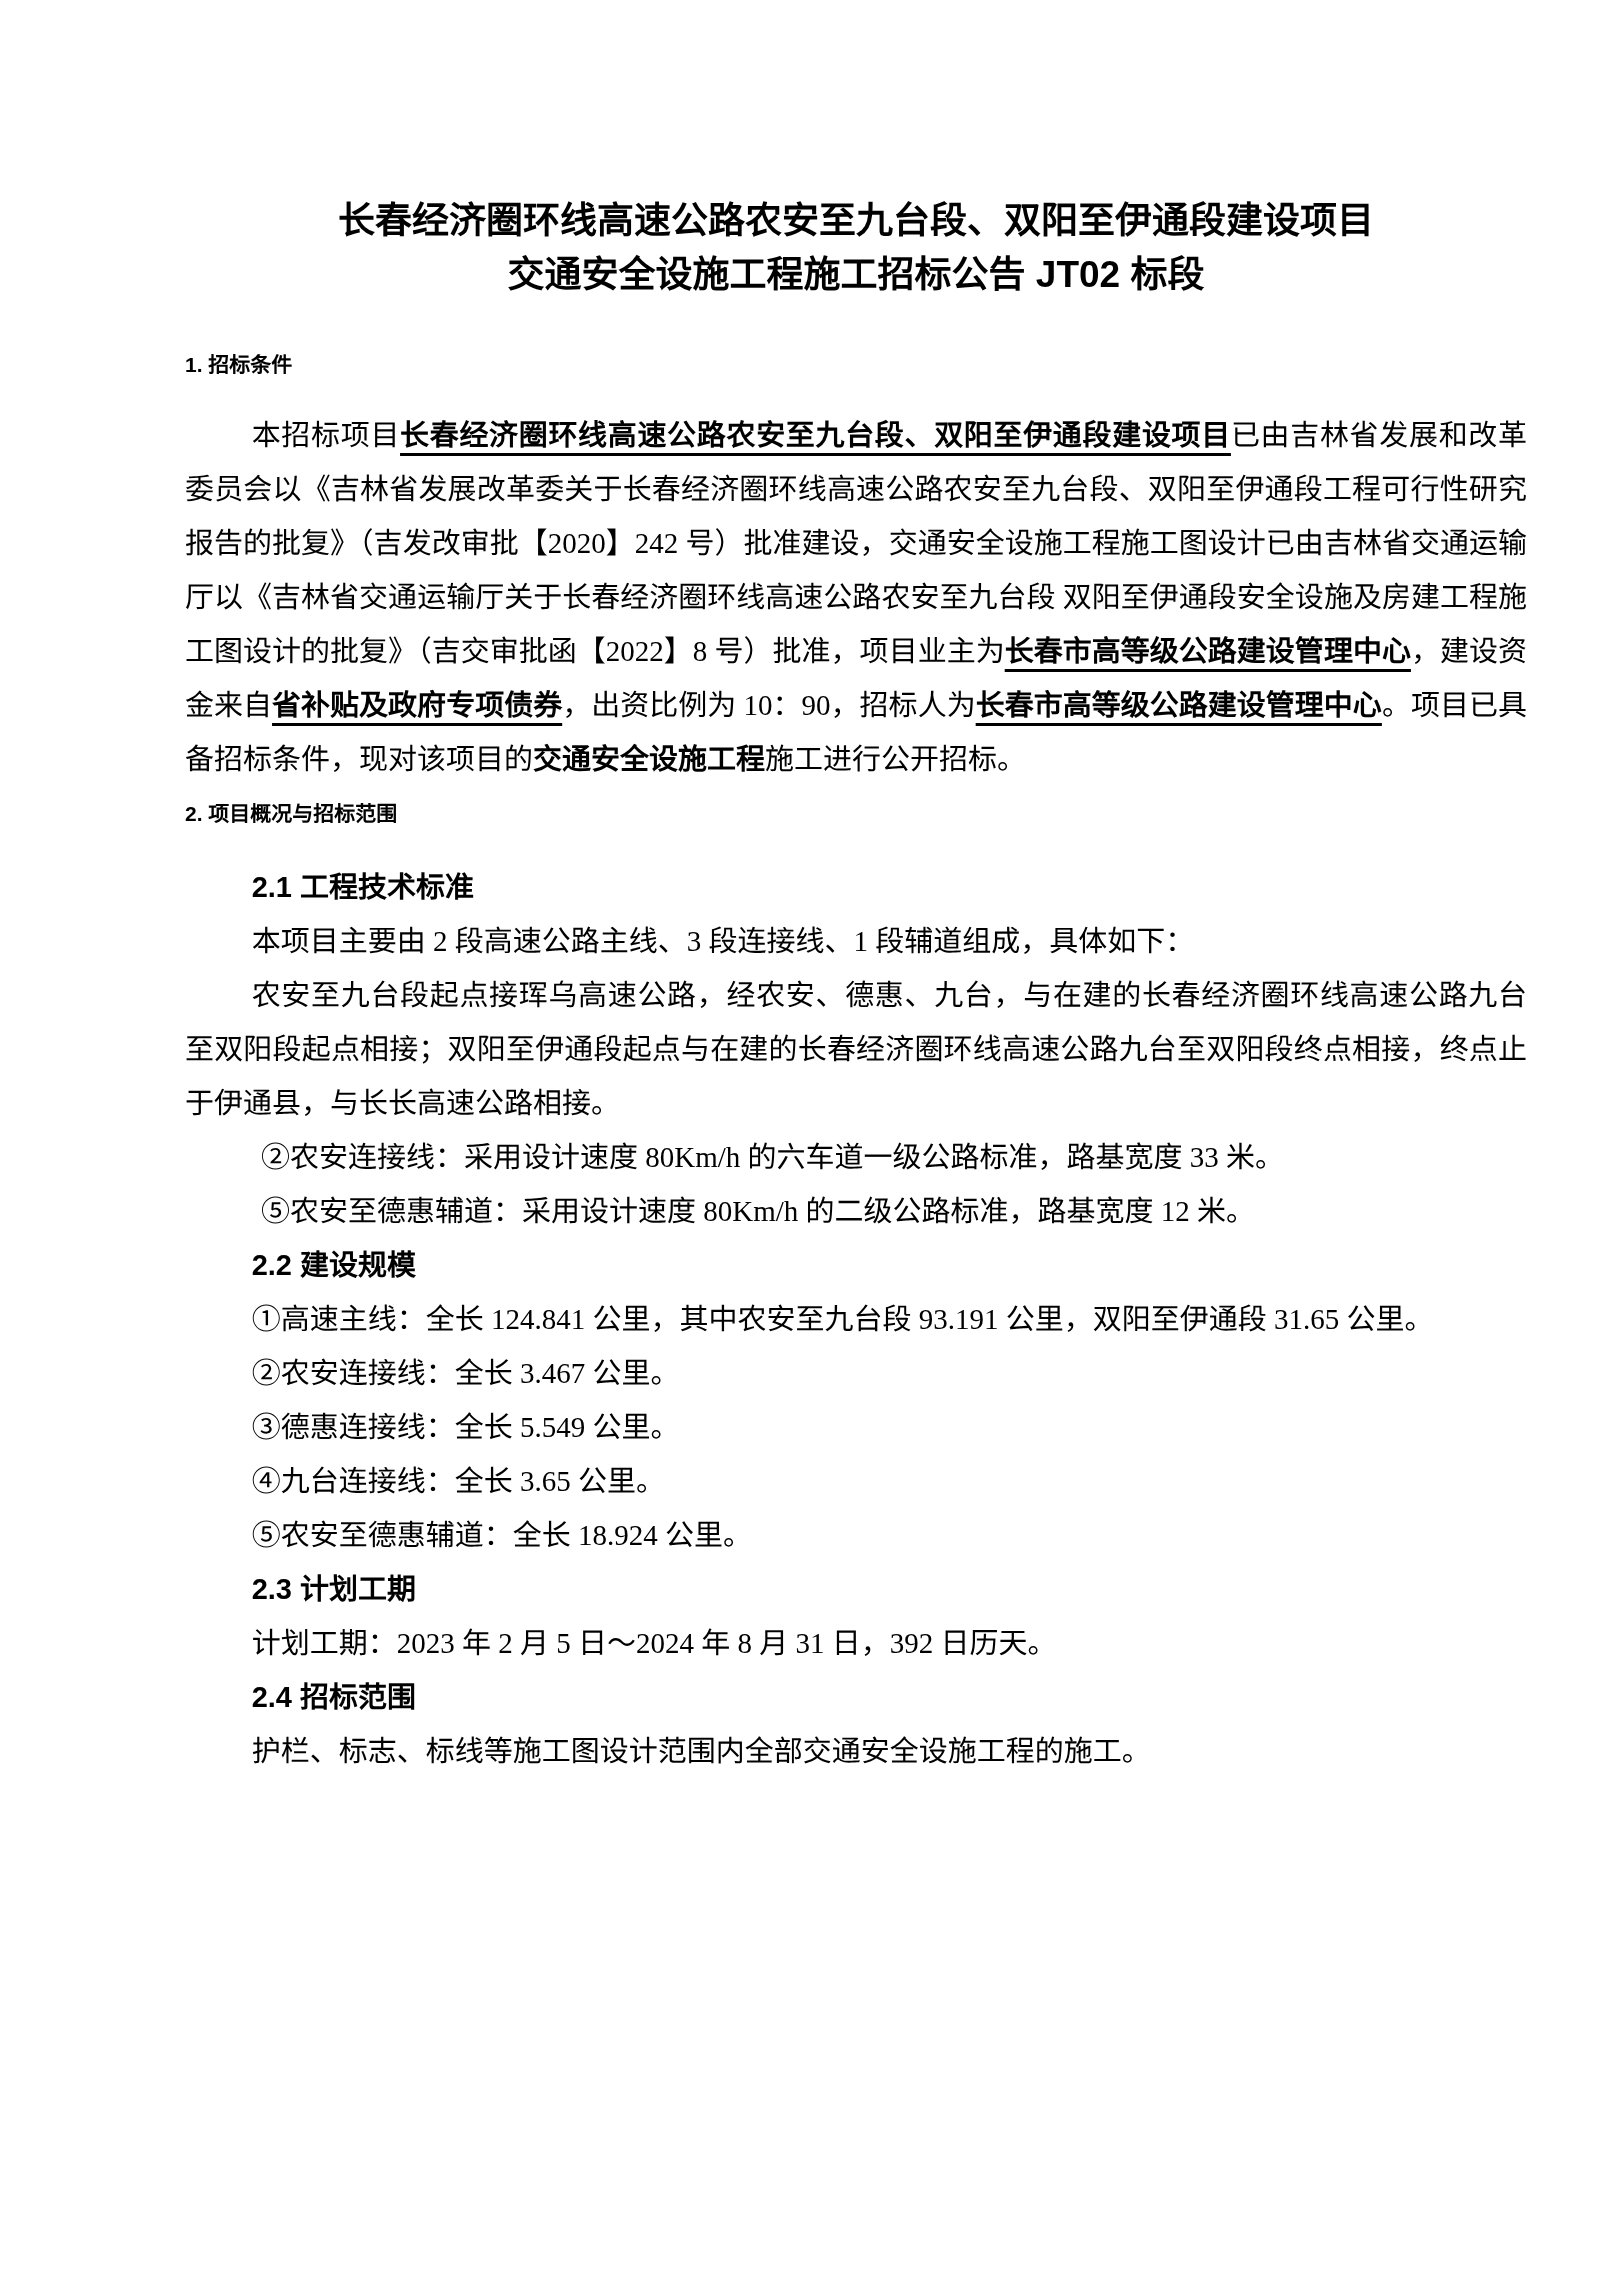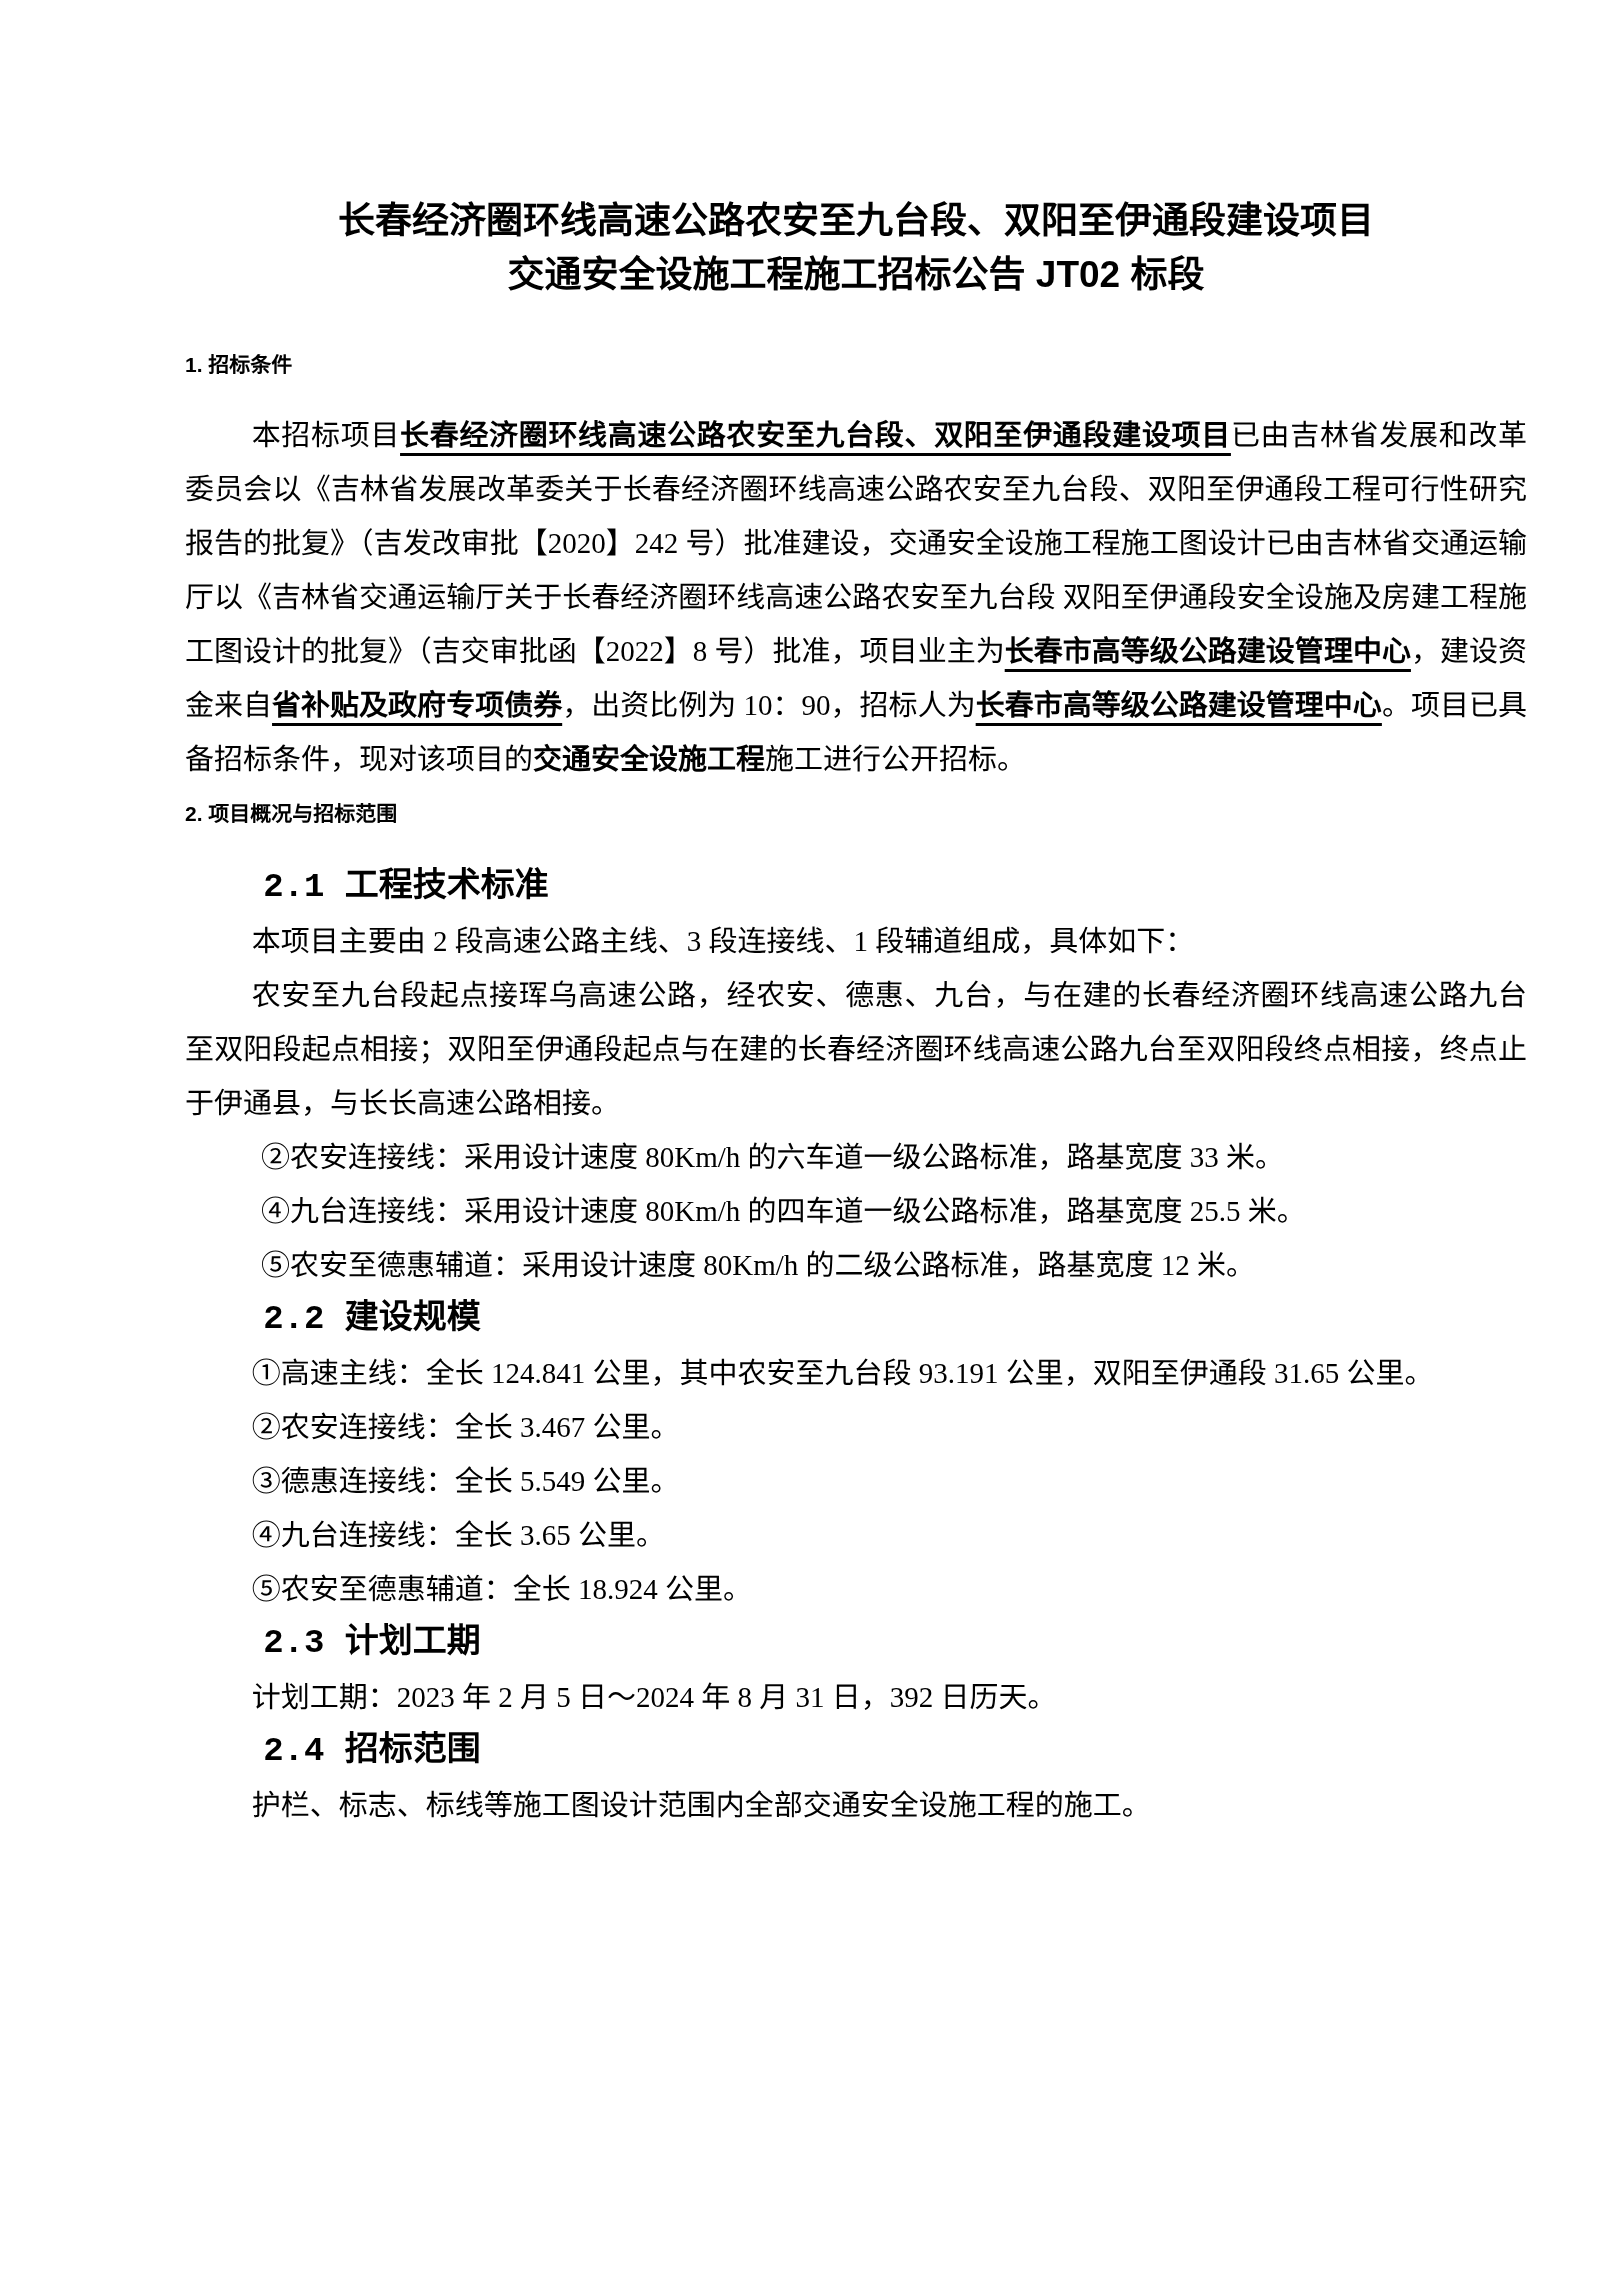--- a/index.html
+++ b/index.html
@@ -27,23 +27,23 @@
   
   .h-main {
     font-family: "Liberation Sans", "DejaVu Sans", sans-serif;
     font-weight: 700;
     font-size: 21px;
     line-height: 55px;
     margin: 0 0 15.7px 0;
   }
   
   .h-sub {
-    font-family: Liberation Mono, monospace;
+    font-family: Liberation Sans, sans-serif;
     font-weight: 700;
-    font-size: 34px;
+    font-size: 29px;
     line-height: 54px;
     text-indent: 2.3em;
     margin: 0;
   }
   #sub1-heading { margin-top: 19.6px; }
   
   .body {
     font-family: "Liberation Serif", "DejaVu Serif", serif;
     font-size: 29px;
     line-height: 54px;
@@ -69,21 +69,20 @@
   <h2 class="h-main">1. 招标条件</h2>
 
   <p class="body indent"><span>本招标项目</span><span class="bu">长春经济圈环线高速公路农安至九台段、双阳至伊通段建设项目</span><span>已由吉林省发展和改革委员会以《吉林省发展改革委关于长春经济圈环线高速公路农安至九台段、双阳至伊通段工程可行性研究报告的批复》（吉发改审批【2020】242 号）批准建设，交通安全设施工程施工图设计已由吉林省交通运输厅以《吉林省交通运输厅关于长春经济圈环线高速公路农安至九台段 双阳至伊通段安全设施及房建工程施工图设计的批复》（吉交审批函【2022】8 号）批准，项目业主为</span><span class="bu">长春市高等级公路建设管理中心</span><span>，建设资金来自</span><span class="bu">省补贴及政府专项债券</span><span>，出资比例为 </span><span class="u">10：90</span><span>，招标人为</span><span class="bu">长春市高等级公路建设管理中心</span><span>。项目已具备招标条件，现对该项目的</span><span class="b">交通安全设施工程</span><span>施工进行公开招标。</span></p>
 
   <h2 class="h-main">2. 项目概况与招标范围</h2>
 
   <h3 class="h-sub" id="sub1-heading">2.1 工程技术标准</h3>
   <p class="body indent">本项目主要由 2 段高速公路主线、3 段连接线、1 段辅道组成，具体如下：</p>
   <p class="body indent">农安至九台段起点接珲乌高速公路，经农安、德惠、九台，与在建的长春经济圈环线高速公路九台至双阳段起点相接；双阳至伊通段起点与在建的长春经济圈环线高速公路九台至双阳段终点相接，终点止于伊通县，与长长高速公路相接。</p>
   <p class="body indent-x">②农安连接线：采用设计速度 80Km/h 的六车道一级公路标准，路基宽度 33 米。</p>
-  <p class="body indent-x">④九台连接线：采用设计速度 80Km/h 的四车道一级公路标准，路基宽度 25.5 米。</p>
   <p class="body indent-x">⑤农安至德惠辅道：采用设计速度 80Km/h 的二级公路标准，路基宽度 12 米。</p>
 
   <h3 class="h-sub">2.2 建设规模</h3>
   <p class="body indent">①高速主线：全长 124.841 公里，其中农安至九台段 93.191 公里，双阳至伊通段 31.65 公里。</p>
   <p class="body indent">②农安连接线：全长 3.467 公里。</p>
   <p class="body indent">③德惠连接线：全长 5.549 公里。</p>
   <p class="body indent">④九台连接线：全长 3.65 公里。</p>
   <p class="body indent">⑤农安至德惠辅道：全长 18.924 公里。</p>
 
   <h3 class="h-sub">2.3 计划工期</h3>

